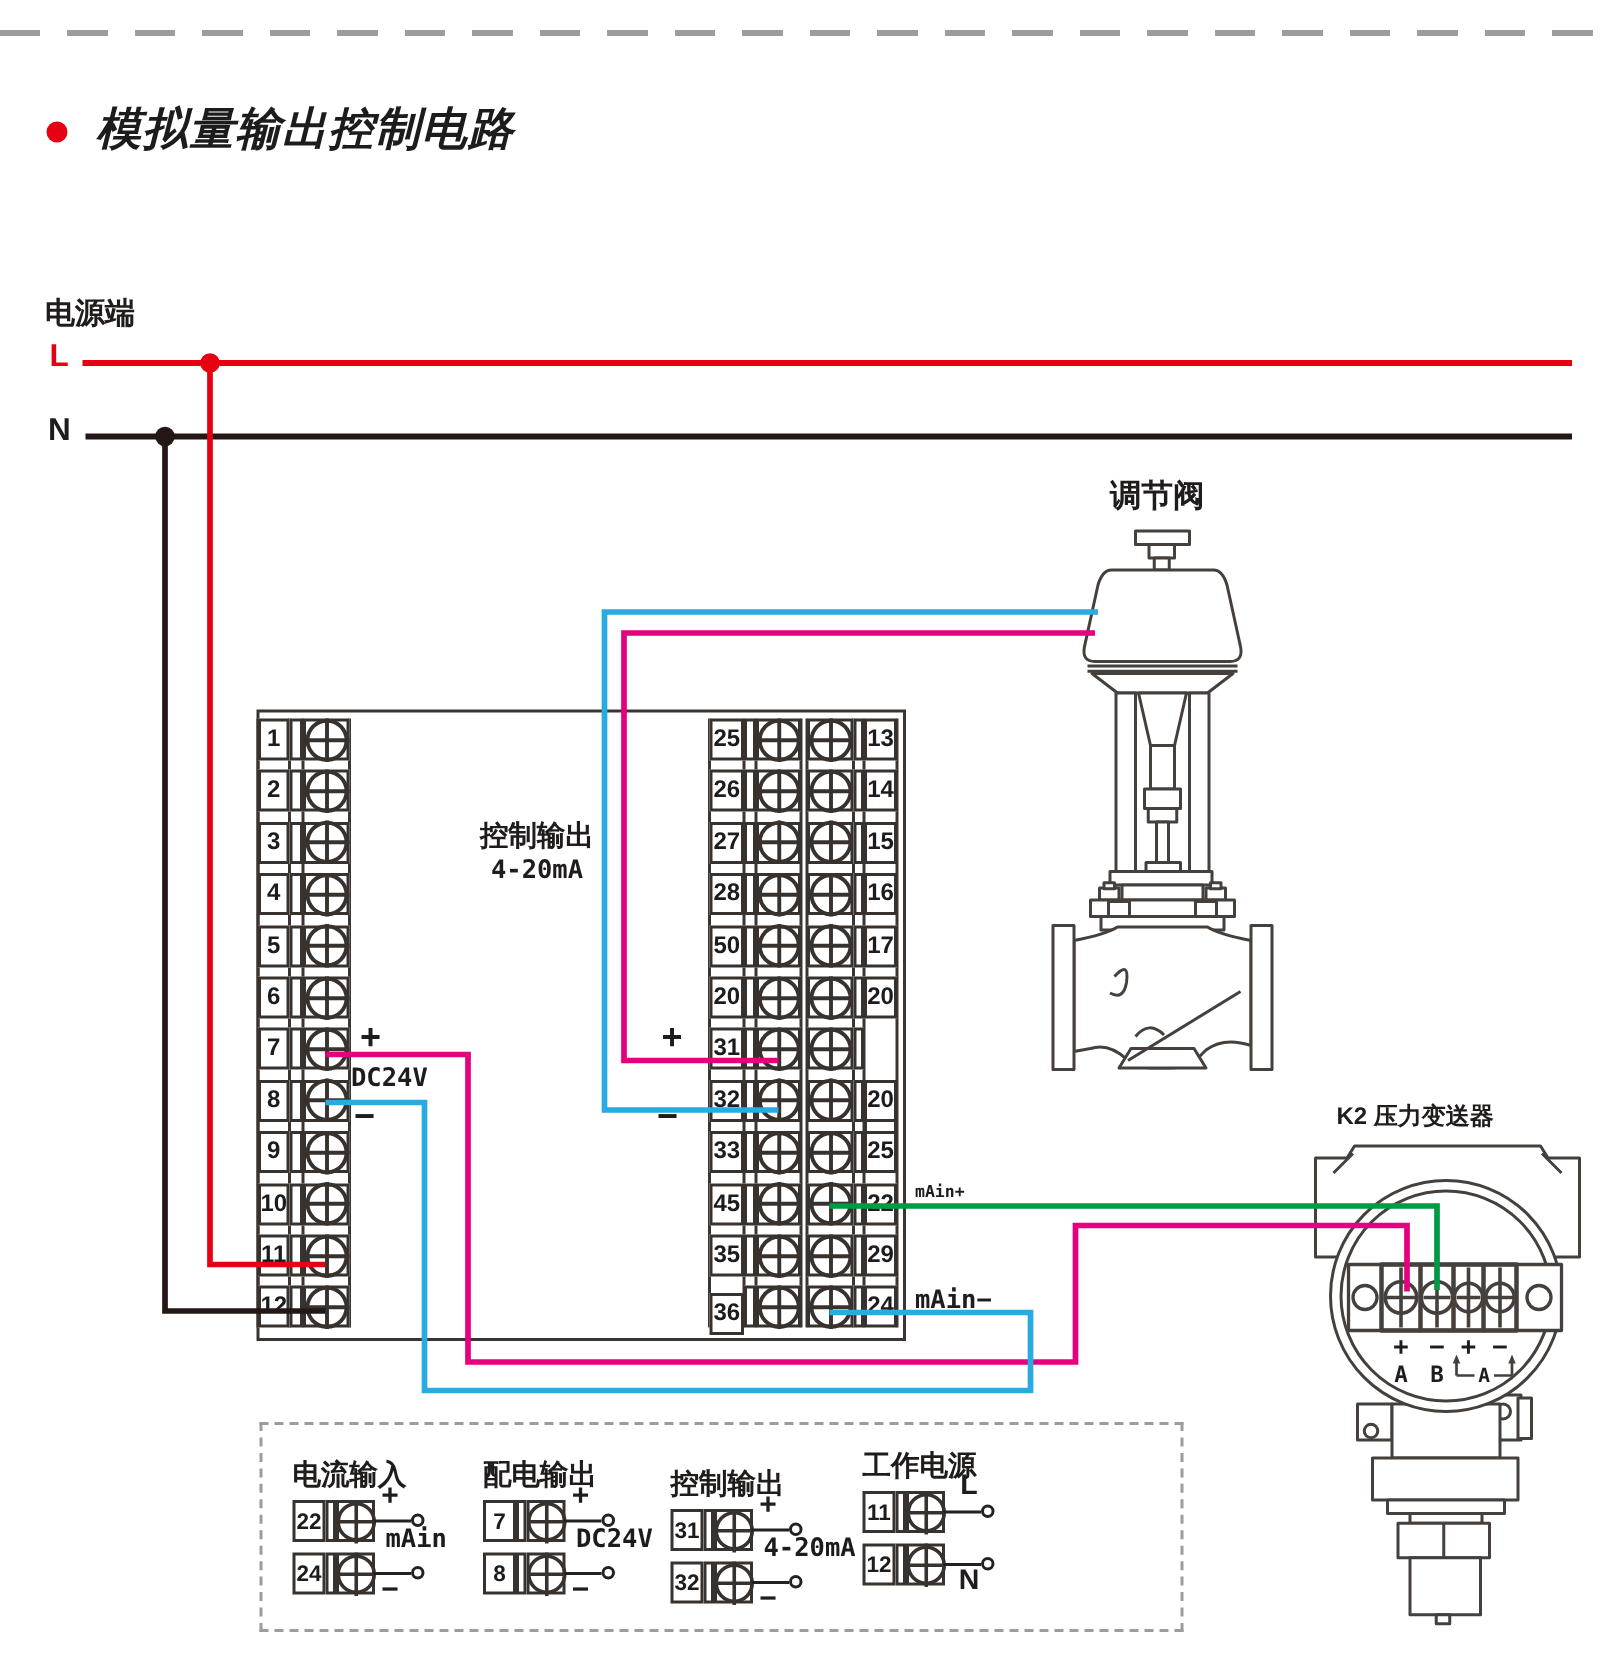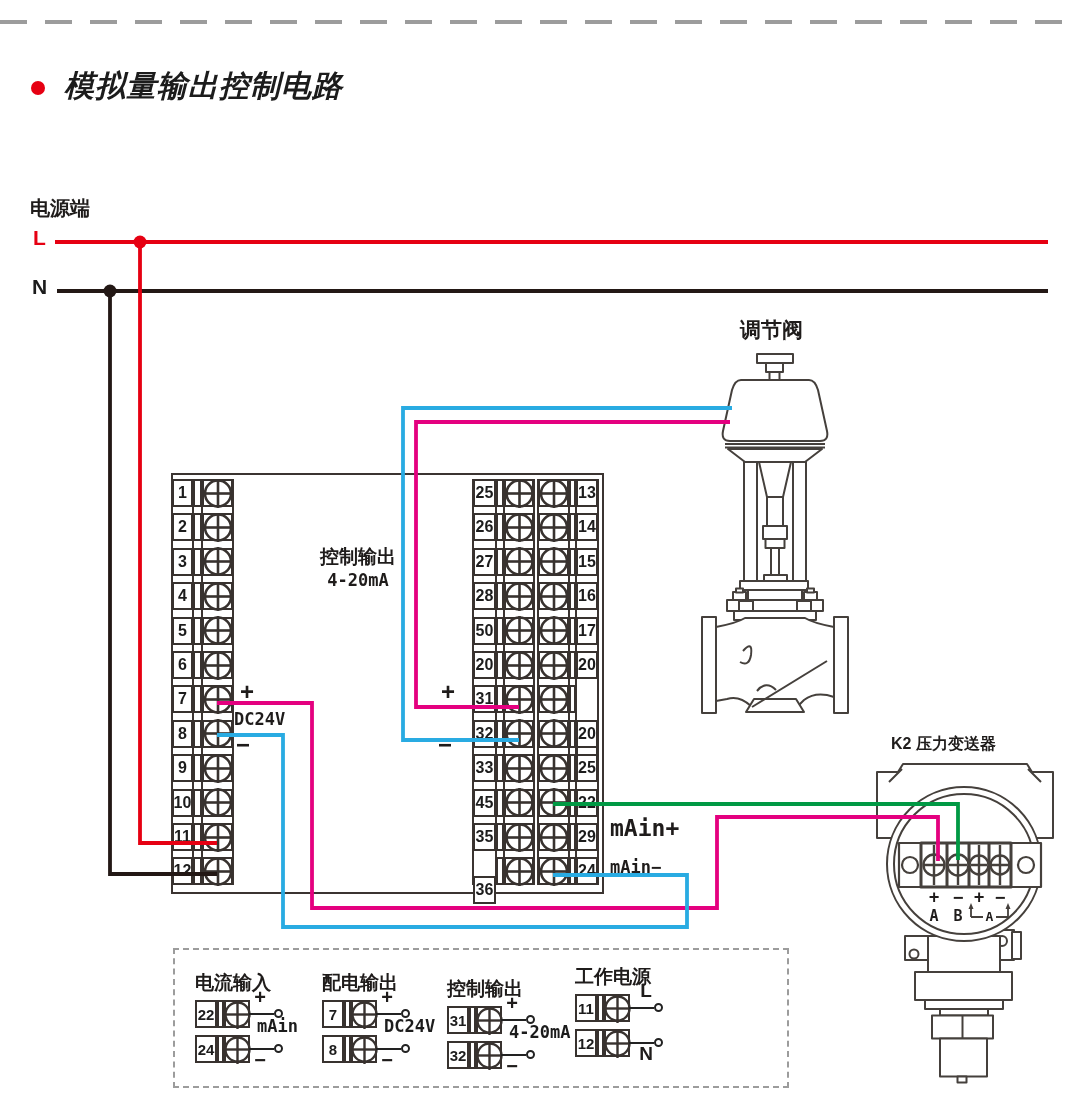--- a/index.html
+++ b/index.html
@@ -28,21 +28,21 @@
          border:2.2px solid #38322f;display:flex;align-items:center;justify-content:center;}
   .tnum{font-weight:bold;font-size:16px;color:#1c1c1c;}
   
   #ctrl-out-label{left:308px;top:544px;width:100px;text-align:center;}
   #ctrl-out-label .l1{font-size:19px;font-weight:600;}
   #ctrl-out-label .l2{font-size:17px;}
   .pm{font-size:24px;}
   #plus7{left:240px;top:678px;}  #dc24v{left:234px;top:709px;font-size:17px;}
   #minus8{left:236px;top:731px;}
   #plus31{left:441px;top:678px;} #minus32{left:438px;top:731px;}
-  #main-plus{left:610px;top:815px;font-size:23px;}
+  #main-plus{left:610px;top:788px;font-size:11px;}
   #main-minus{left:610px;top:857px;font-size:17px;}
   #valve-label{left:740px;top:316px;font-size:21px;}
   #k2-label{left:891px;top:734px;font-size:16px;}
   
   #legend-box{left:173px;top:948px;width:612px;height:136px;border:2.5px dashed #9c9c9c;z-index:1;}
   .legend-group{position:absolute;z-index:2;}
   .lg-title{position:absolute;left:0;top:0;font-size:19px;font-weight:600;white-space:nowrap;}
   .lg-row{position:absolute;left:0;height:28px;}
   .lg-line{position:absolute;left:54px;top:12.5px;width:25px;height:2.4px;background:#222;}
   .lg-circle{position:absolute;left:79px;top:9px;width:9px;height:9px;border:2px solid #222;
@@ -384,21 +384,21 @@
         </div>
         <div class="tcell" style="left: 65px; top: 344px; width: 31px;">
           <svg style="overflow:visible" width="26" height="23" viewBox="0 0 26 23">
             <circle cx="13" cy="11.5" r="13" fill="none" stroke="#38322f" stroke-width="2.6"></circle>
             <line x1="-2" y1="11.5" x2="28" y2="11.5" stroke="#38322f" stroke-width="2.6"></line>
             <line x1="13" y1="-3" x2="13" y2="26" stroke="#38322f" stroke-width="2.6"></line>
           </svg>
         </div>
         <div class="tcell" style="left: 96px; top: 344px; width: 7px;"></div>
         <div class="tcell tnum" style="left: 103px; top: 344px; width: 22px;">29</div>
-        <div class="tcell tnum" style="left: 0px; top: 397px; width: 23px;">36</div>
+        <div class="tcell tnum" style="left: 0px; top: 383px; width: 23px;">36</div>
         <div class="tcell" style="left: 23px; top: 378.4px; width: 8px;"></div>
         <div class="tcell" style="left: 31px; top: 378.4px; width: 30px;">
           <svg style="overflow:visible" width="25" height="23" viewBox="0 0 25 23">
             <circle cx="12.5" cy="11.5" r="13" fill="none" stroke="#38322f" stroke-width="2.6"></circle>
             <line x1="-2" y1="11.5" x2="27" y2="11.5" stroke="#38322f" stroke-width="2.6"></line>
             <line x1="12.5" y1="-3" x2="12.5" y2="26" stroke="#38322f" stroke-width="2.6"></line>
           </svg>
         </div>
         <div class="tcell" style="left: 65px; top: 378.4px; width: 31px;">
           <svg style="overflow:visible" width="26" height="23" viewBox="0 0 26 23">

